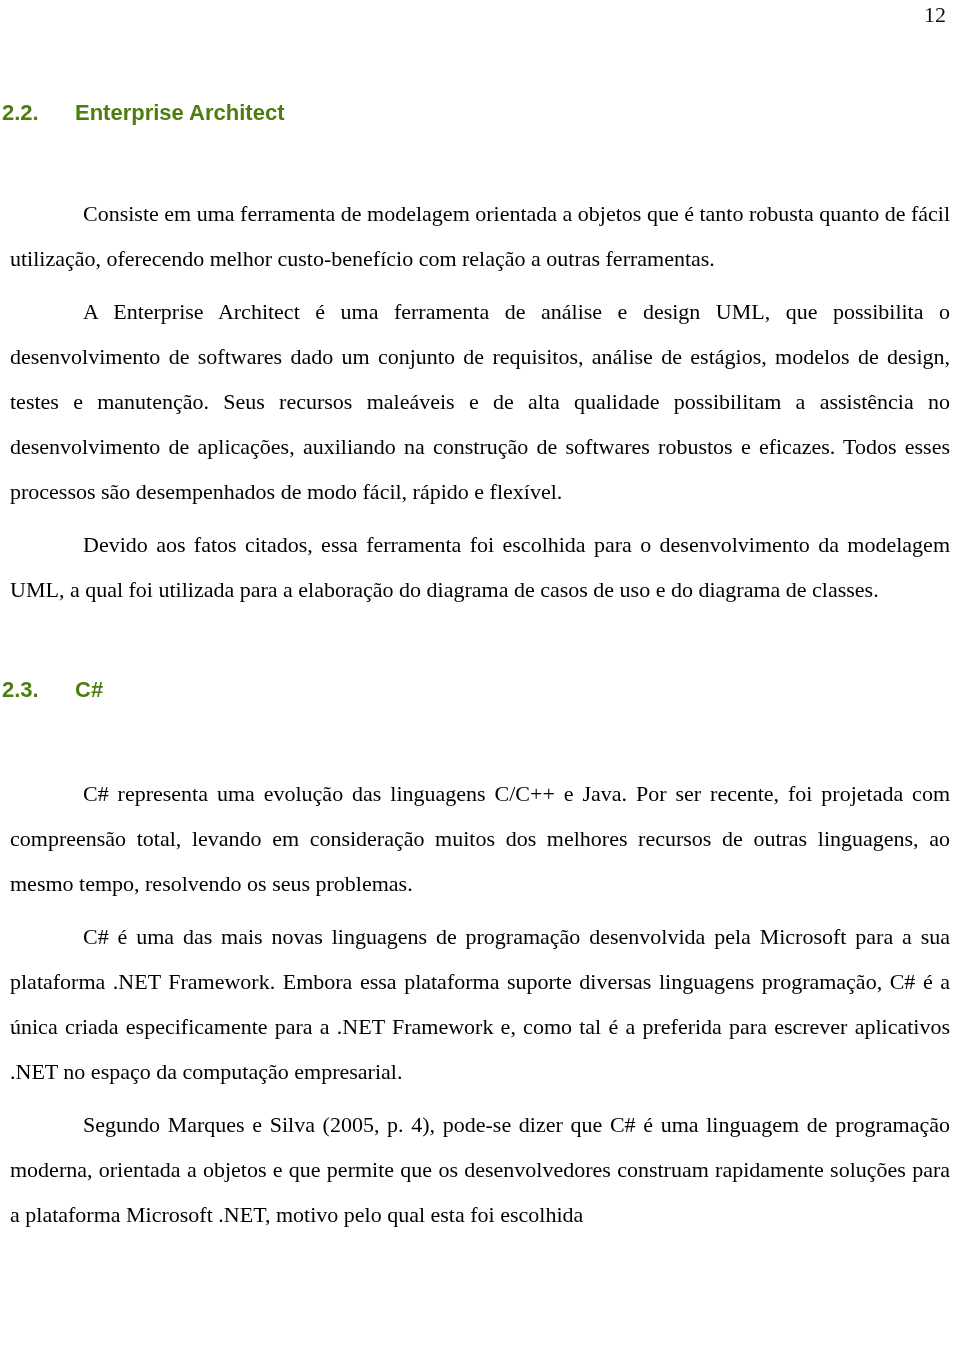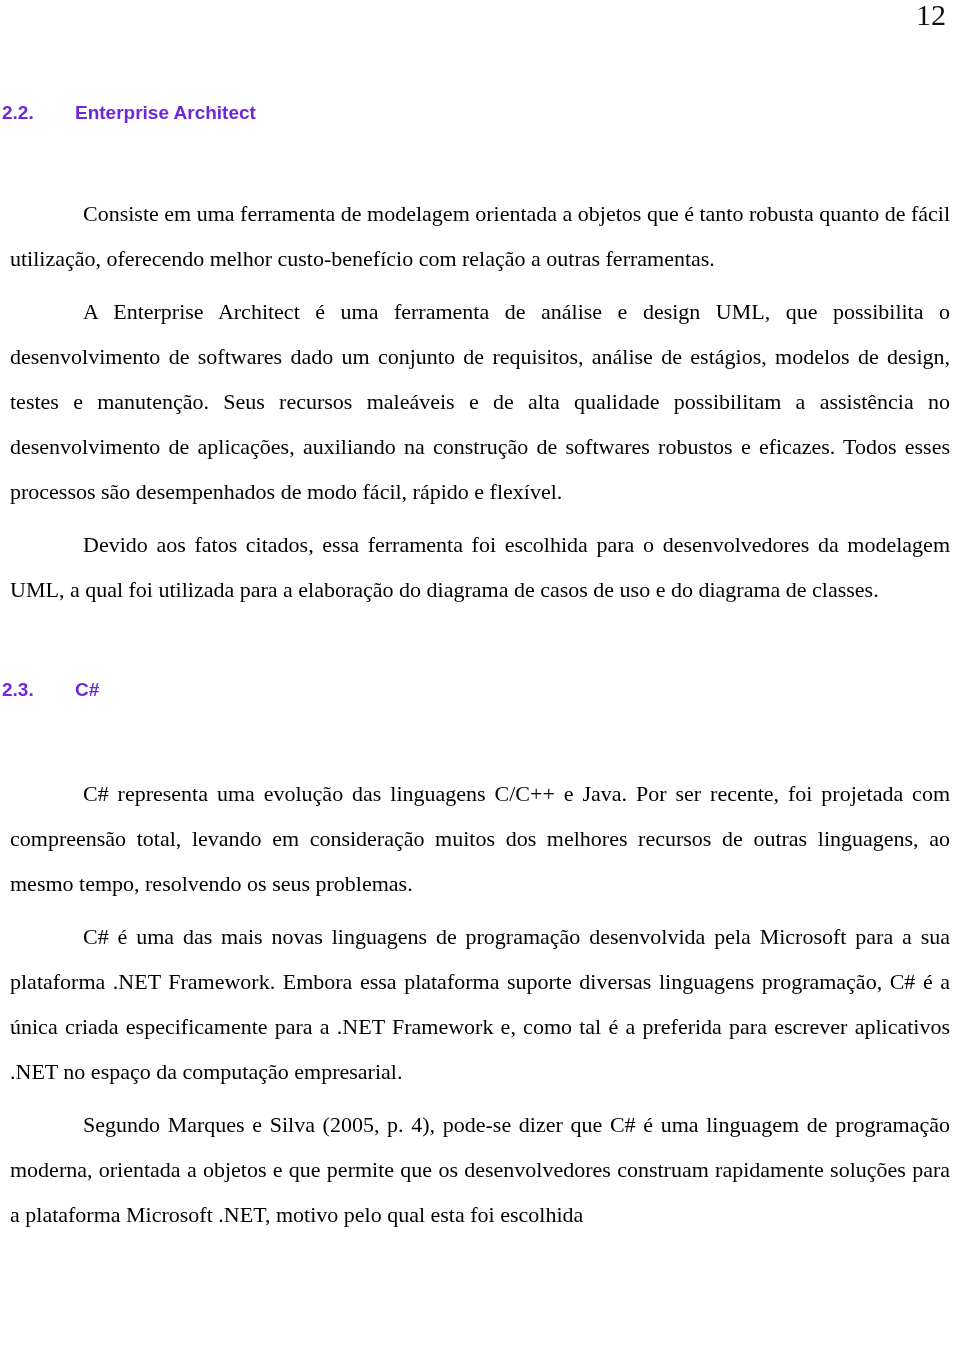--- a/index.html
+++ b/index.html
@@ -17,36 +17,36 @@
     height: 1367px;
     overflow: hidden;
     background: #ffffff;
     box-sizing: border-box;
   }
   .page-number {
     position: absolute;
     top: 2px;
     right: 14px;
     font-family: "Liberation Serif", "DejaVu Serif", serif;
-    font-size: 30px;
+    font-size: 22px;
     line-height: 26px;
     color: #111;
   }
   .content {
     position: absolute;
     top: 0;
     left: 2px;
     width: 956px;
   }
   .section-heading {
     font-family: "Liberation Sans", "DejaVu Sans", sans-serif;
     font-weight: bold;
-    font-size: 19px;
+    font-size: 22px;
     line-height: 30px;
-    color: #6d28d9;
+    color: #4d7c0f;
     white-space: nowrap;
   }
   .section-heading .num {
     display: inline-block;
     width: 73px;
   }
   p.body {
     font-family: "Liberation Serif", "DejaVu Serif", serif;
     font-size: 22px;
     line-height: 45px;
@@ -81,21 +81,21 @@
     <div class="sp-h1"></div>
 
     <div class="section-heading">
       <span class="num">2.2.</span><span>Enterprise Architect</span>
     </div>
 
     <div class="sp-after-h1"></div>
 
     <p class="body">Consiste em uma ferramenta de modelagem orientada a objetos que é tanto robusta quanto de fácil utilização, oferecendo melhor custo-benefício com relação a outras ferramentas.</p>
     <p class="body">A Enterprise Architect é uma ferramenta de análise e design UML, que possibilita o desenvolvimento de softwares dado um conjunto de requisitos, análise de estágios, modelos de design, testes e manutenção. Seus recursos maleáveis e de alta qualidade possibilitam a assistência no desenvolvimento de aplicações, auxiliando na construção de softwares robustos e eficazes. Todos esses processos são desempenhados de modo fácil, rápido e flexível.</p>
-    <p class="body">Devido aos fatos citados, essa ferramenta foi escolhida para o desenvolvedores da modelagem UML, a qual foi utilizada para a elaboração do diagrama de casos de uso e do diagrama de classes.</p>
+    <p class="body">Devido aos fatos citados, essa ferramenta foi escolhida para o desenvolvimento da modelagem UML, a qual foi utilizada para a elaboração do diagrama de casos de uso e do diagrama de classes.</p>
 
     <div class="sp-before-h2"></div>
 
     <div class="section-heading">
       <span class="num">2.3.</span><span>C#</span>
     </div>
 
     <div class="sp-after-h2"></div>
 
     <p class="body">C# representa uma evolução das linguagens C/C++ e Java. Por ser recente, foi projetada com compreensão total, levando em consideração muitos dos melhores recursos de outras linguagens, ao mesmo tempo, resolvendo os seus problemas.</p>

